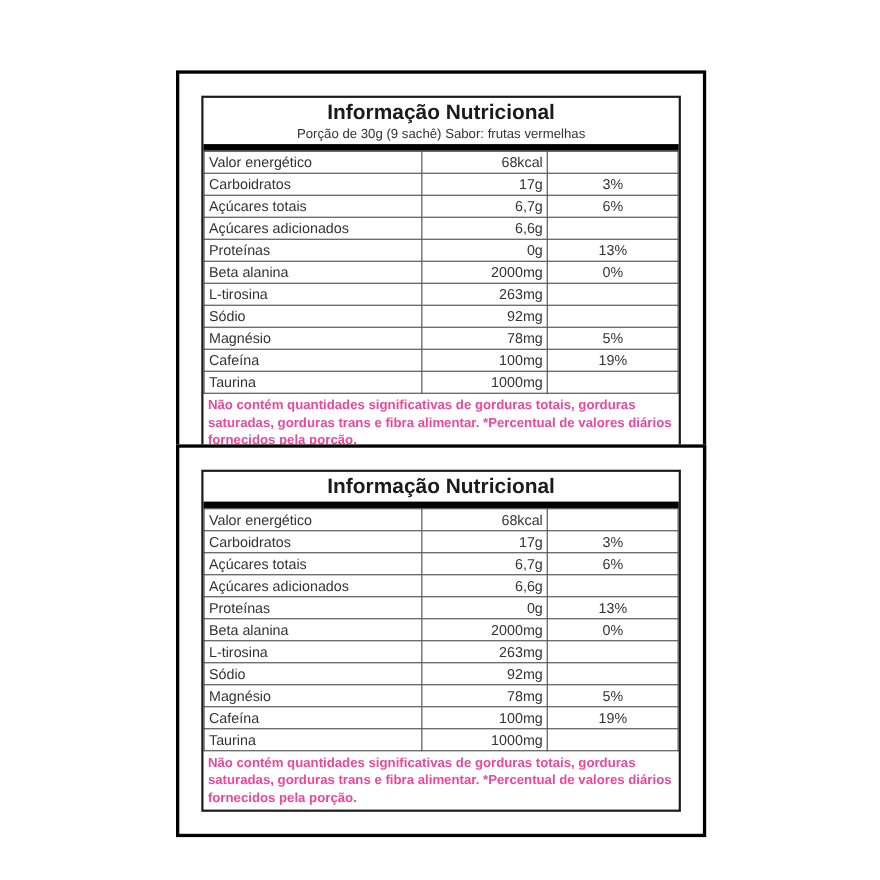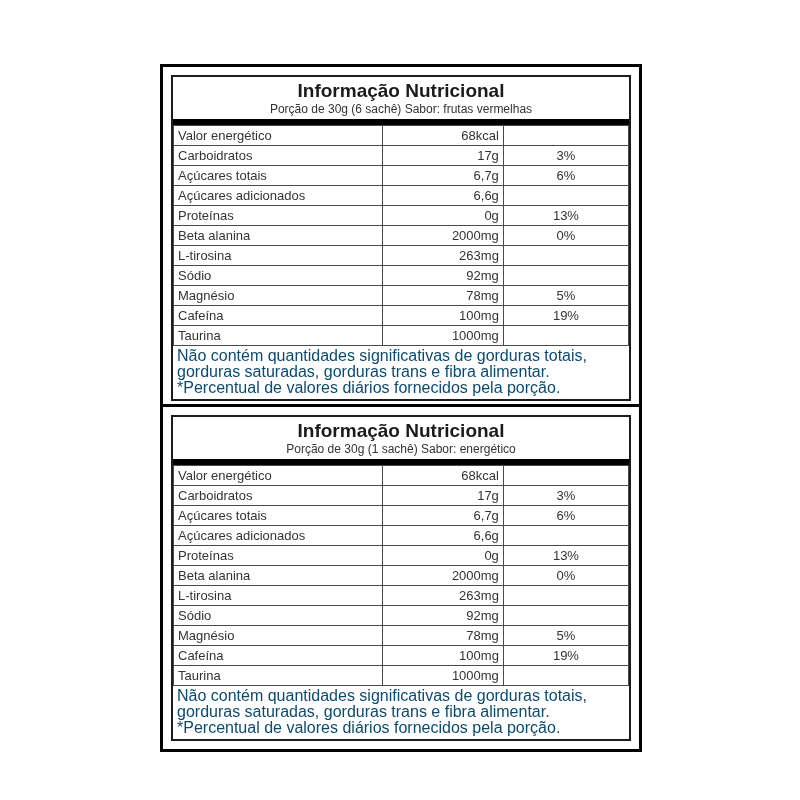--- a/index.html
+++ b/index.html
@@ -17,21 +17,21 @@
     height: 800px;
     background: #ffffff;
   }
   .panel {
     position: absolute;
     left: 160px;
     width: 482px;
     box-sizing: border-box;
     border: 3px solid #000000;
     background: #ffffff;
-    padding: 8px;
+    padding: 20px;
   }
   .panel-1 { top: 64px; }
   .panel-2 { top: 404px; }
   .inner {
     border: 2px solid #1c1c1c;
     background: #ffffff;
   }
   .hdr {
     text-align: center;
     padding: 3px 2px 3px 2px;
@@ -67,36 +67,37 @@
     overflow: hidden;
     white-space: nowrap;
   }
   col.c1 { width: 46%; }
   col.c2 { width: 26.5%; }
   col.c3 { width: 27.5%; }
   td.name { text-align: left; margin-left: 16px; }
   td.amt  { text-align: right; }
   td.dv   { text-align: center; }
   .footnote {
-    font-size: 16px;
-    color: #0c4a6e;
+    font-size: 12px;
+    color: #ec4899;
     line-height: 16px;
     padding: 2px 4px 3px 4px;
+    font-weight: bold;
   }
 </style>
 </head>
 <body>
 
 <div id="screen">
 
   <div class="panel panel-1">
     <div class="inner">
       <div class="hdr">
         <div class="title">Informação Nutricional</div>
-        <div class="subtitle">Porção de 30g (6 sachê) Sabor: frutas vermelhas</div>
+        <div class="subtitle">Porção de 30g (9 sachê) Sabor: frutas vermelhas</div>
       </div>
       <div class="thickbar"></div>
       <table class="nutri">
         <colgroup>
             <col class="c1">
             <col class="c2">
             <col class="c3">
           </colgroup>
         <tbody>
 
@@ -168,21 +169,20 @@
           </tbody>
       </table>
       <div class="footnote">Não contém quantidades significativas de gorduras totais, gorduras saturadas, gorduras trans e fibra alimentar. *Percentual de valores diários fornecidos pela porção.</div>
     </div>
   </div>
 
   <div class="panel panel-2">
     <div class="inner">
       <div class="hdr">
         <div class="title">Informação Nutricional</div>
-        <div class="subtitle">Porção de 30g (1 sachê) Sabor: energético</div>
       </div>
       <div class="thickbar"></div>
       <table class="nutri">
         <colgroup>
             <col class="c1">
             <col class="c2">
             <col class="c3">
           </colgroup>
         <tbody>
 

